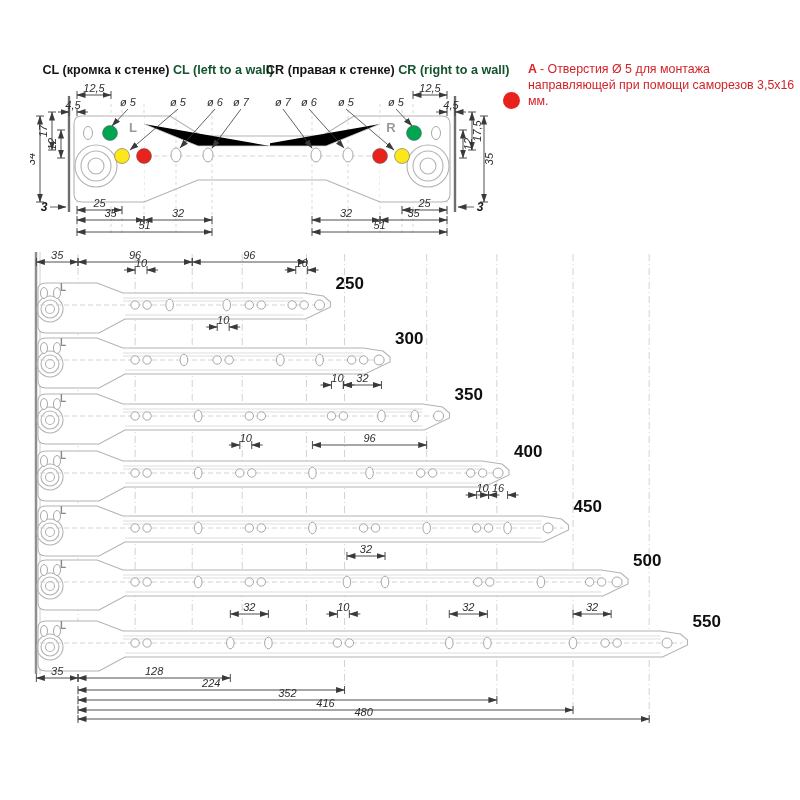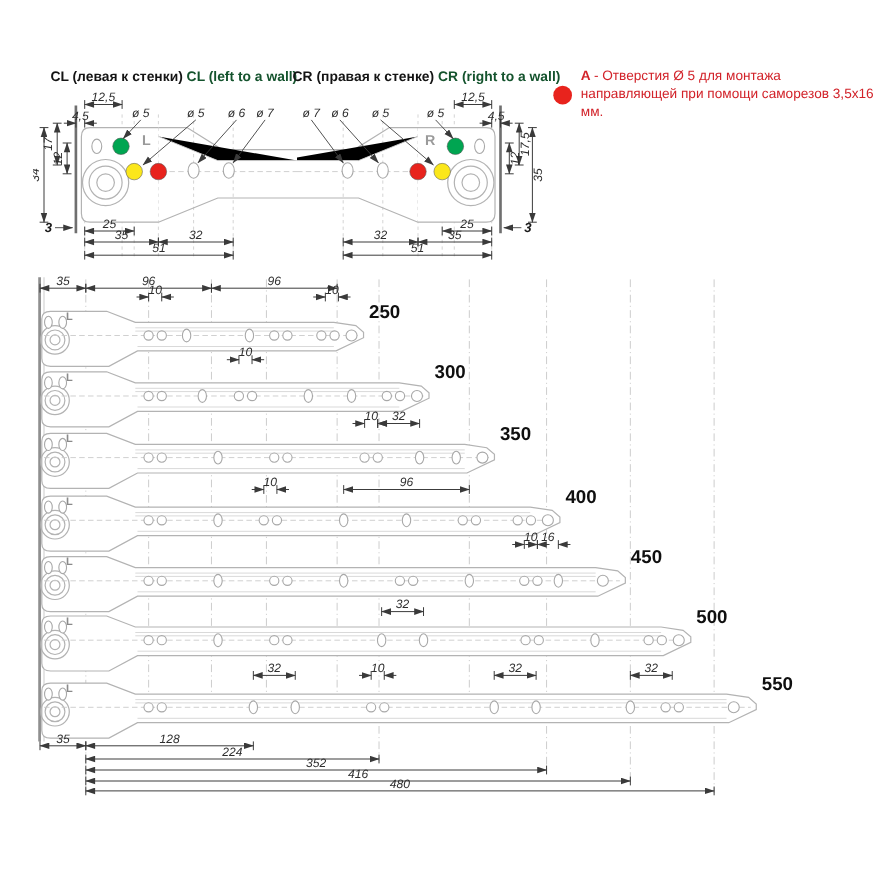--- a/index.html
+++ b/index.html
@@ -2,21 +2,21 @@
 <html><head>
 <meta charset="utf-8">
 <style>
   html,body{margin:0;padding:0;background:#fff;}
   .page{position:relative;width:800px;height:800px;background:#fff;overflow:hidden;
         font-family:"Liberation Sans",sans-serif;}
   .abs{position:absolute;}
   .dt{position:absolute;font-size:12.6px;font-weight:bold;color:#141414;text-align:center;white-space:nowrap;}
   .dt .en{color:#14532d;}
   .legend{position:absolute;left:503px;top:62px;width:294px;display:flex;flex-direction:column;gap:13px;}
-  .legend-item{display:flex;align-items:center;}
+  .legend-item{display:flex;align-items:flex-end;}
   .dot{width:17px;height:17px;border-radius:50%;flex:0 0 17px;margin:1px 8px 0 0;}
   .ltxt{font-size:12.4px;line-height:1.27;color:#d2232a;}
   .ltxt b{font-weight:bold;}
   .edge-label{position:absolute;left:28px;top:239px;font-size:12px;font-weight:bold;color:#141414;white-space:nowrap;}
   .edge-label .en{color:#9b9b9b;font-weight:normal;}
   svg{overflow:hidden;}
   svg .dl{stroke:#3a3a3a;stroke-width:0.9;}
   svg .xl{stroke:#cfcfcf;stroke-width:0.8;stroke-dasharray:3 3;}
   svg .cons{stroke:#c6c6c6;stroke-width:0.8;stroke-dasharray:7 3 1 3;}
   svg .cl2{stroke:#c9c9c9;stroke-width:0.8;stroke-dasharray:5 3;}
@@ -31,21 +31,21 @@
   svg .wall{stroke:#6f6f6f;stroke-width:2.4;}
   svg .ld{stroke:#3a3a3a;stroke-width:0.8;}
   svg .hole{stroke:#a8a8a8;fill:#fff;stroke-width:1;}
 </style>
 </head>
 <body>
 
 <div class="page">
 
   <div class="dt" style="left:30px;top:63px;width:256px;">
-    <span>CL (левая к стенки)</span>
+    <span>CL (кромка к стенке)</span>
     <span class="en">CL (left to a wall)</span>
   </div>
   <div class="dt" style="left:266px;top:63px;width:240px;">
     <span>CR (правая к стенке)</span>
     <span class="en">CR (right to a wall)</span>
   </div>
 
   <svg id="svg-cl" class="abs" style="left:30px;top:62px;" width="256" height="180">
       <defs>
         <marker id="le" markerWidth="10" markerHeight="8" refX="8.5" refY="3" orient="auto" markerUnits="userSpaceOnUse">

